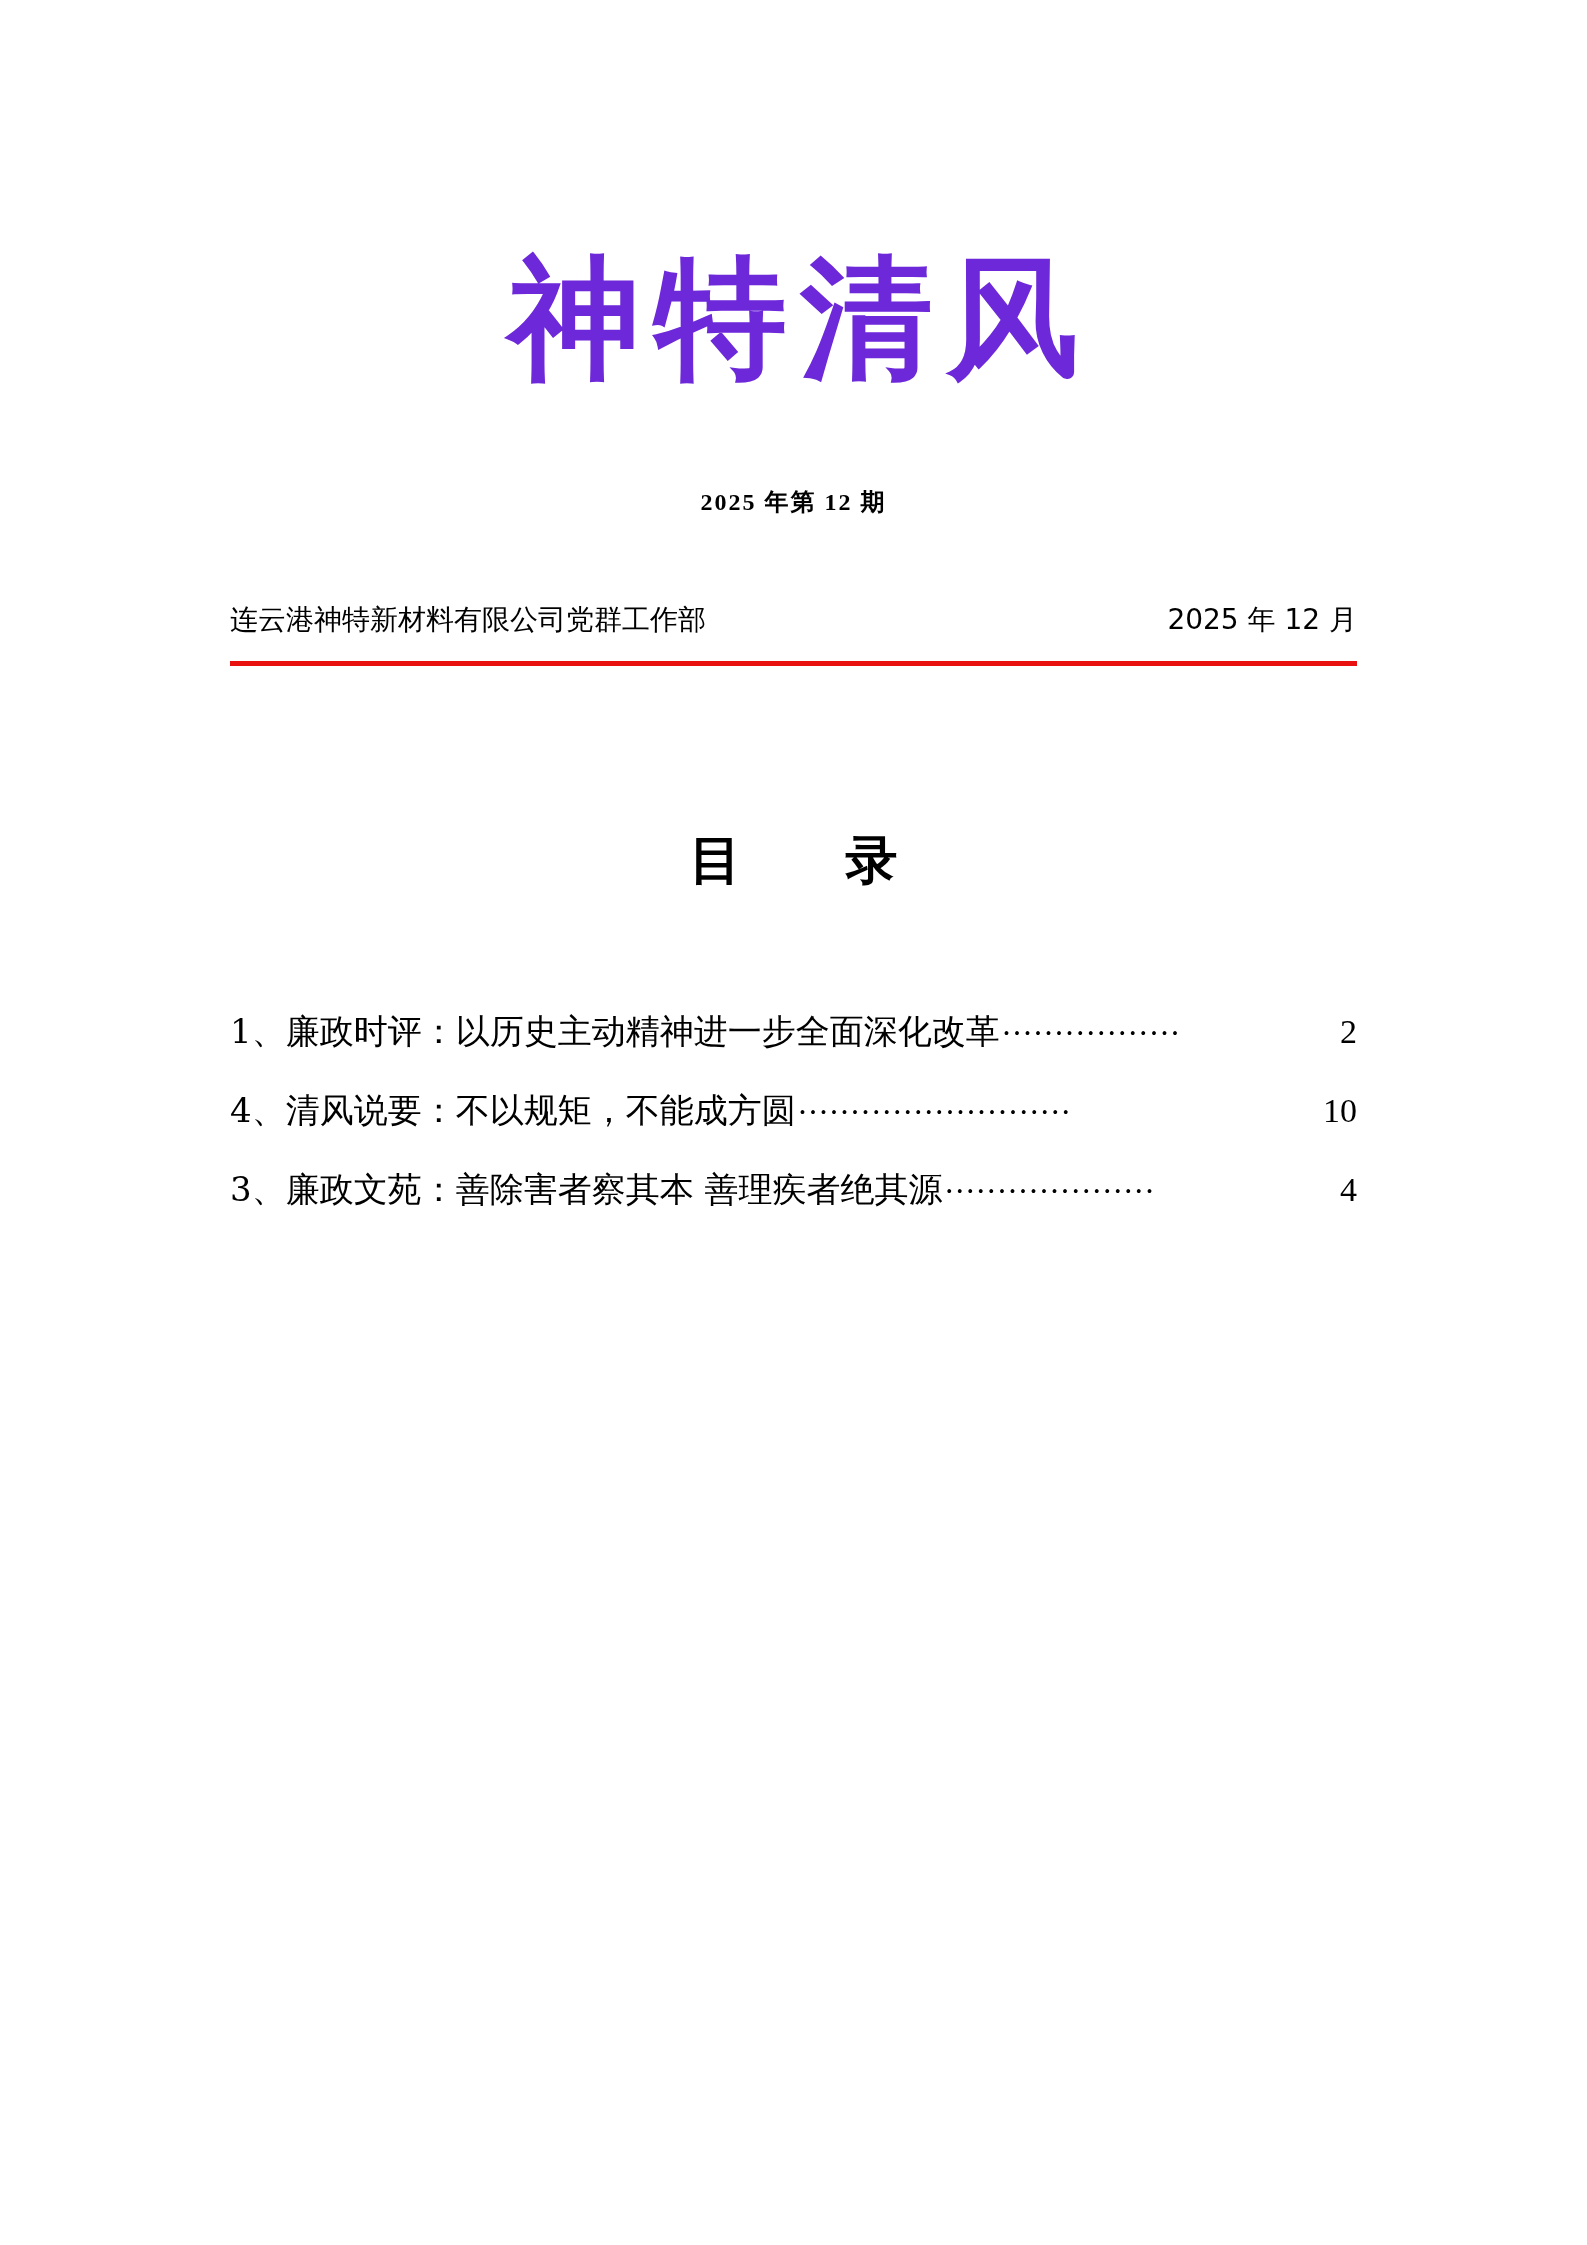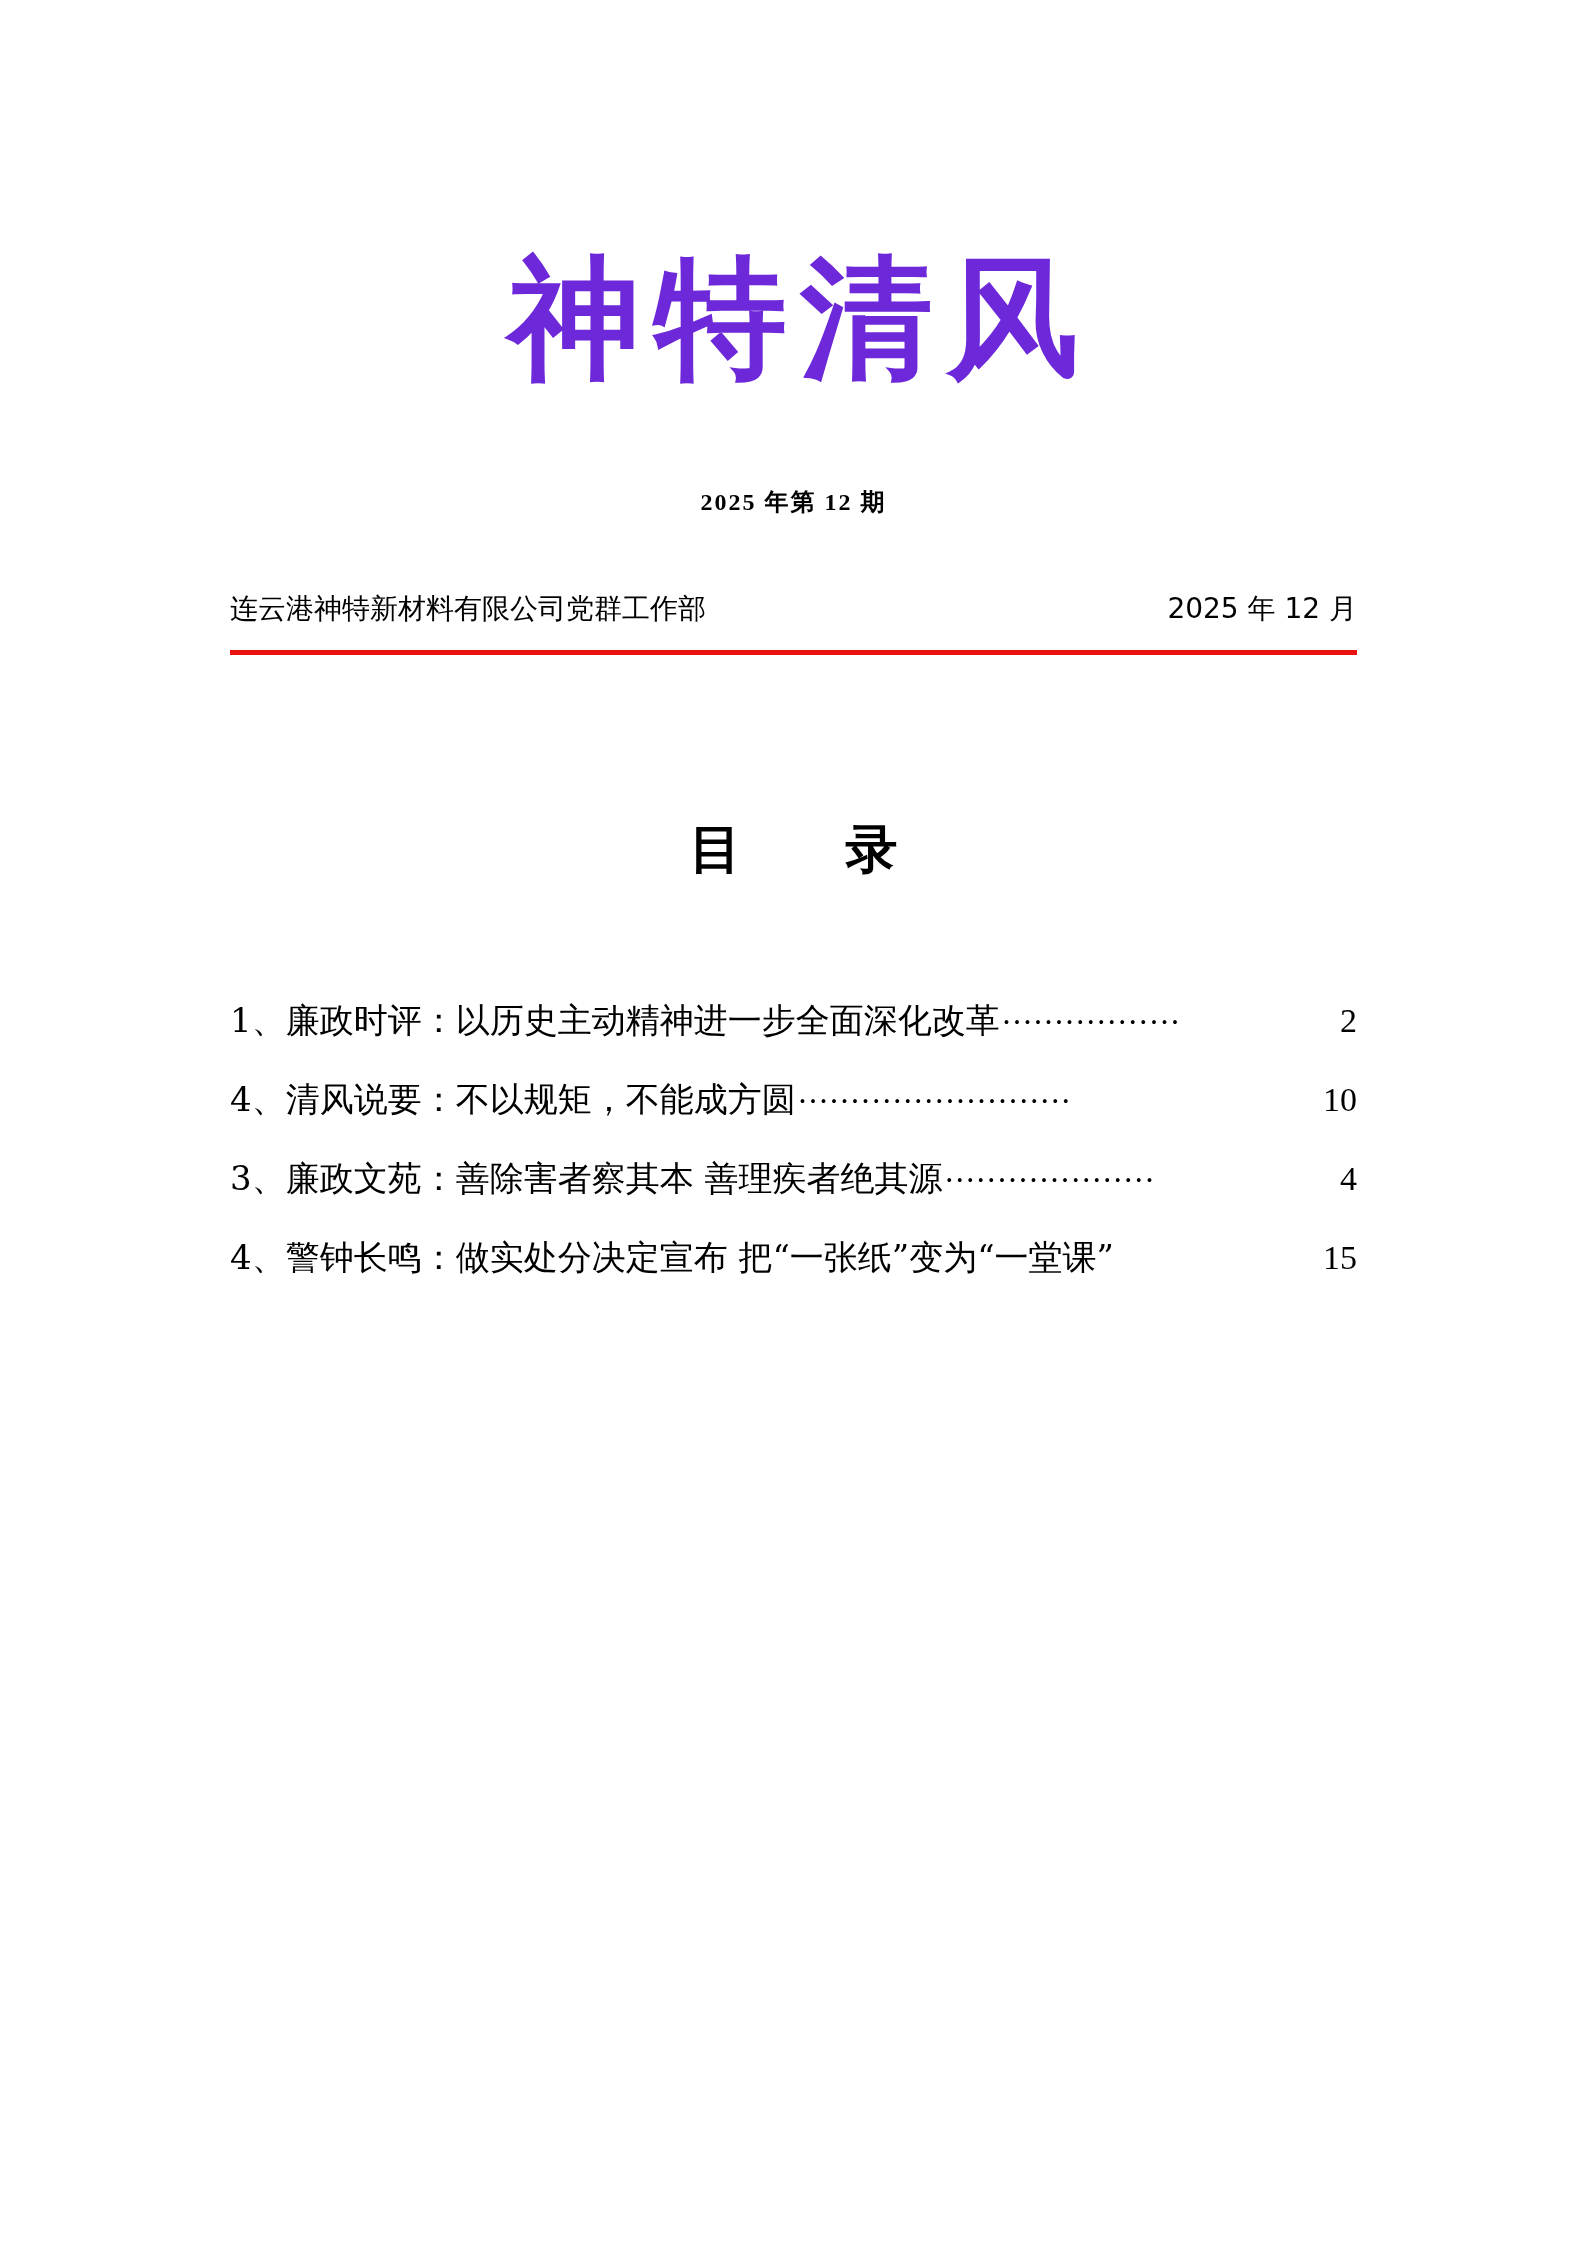--- a/index.html
+++ b/index.html
@@ -46,21 +46,21 @@
 
   .imprint {
     display: flex;
     justify-content: space-between;
     align-items: baseline;
     margin-top: 72px;
     font-family: "DejaVu Sans", sans-serif;
     font-size: 28px;
     letter-spacing: 0px;
   }
-  .imprint .org { font-family: Liberation Mono, monospace; }
+  .imprint .org { font-family: Liberation Mono, monospace; margin-top: 11px; }
   .imprint .date { font-family: "DejaVu Sans", sans-serif; }
 
   .rule {
     margin-top: 22px;
     height: 5px;
     background: #e8110f;
     width: 100%;
   }
 
   .toc-title {
@@ -135,21 +135,16 @@
       <span class="leader">··························</span>
       <span class="page-no">10</span>
     </div>
 
     <div class="toc-item">
       <span class="label">3、廉政文苑：善除害者察其本  善理疾者绝其源</span>
       <span class="leader">····················</span>
       <span class="page-no">4</span>
     </div>
 
-    <div class="toc-item">
-      <span class="label">4、警钟长鸣：做实处分决定宣布  把“一张纸”变为“一堂课”</span>
-      <span class="leader"></span>
-      <span class="page-no">15</span>
-    </div>
 
   </div>
 
 </div>
 
 </body></html>

